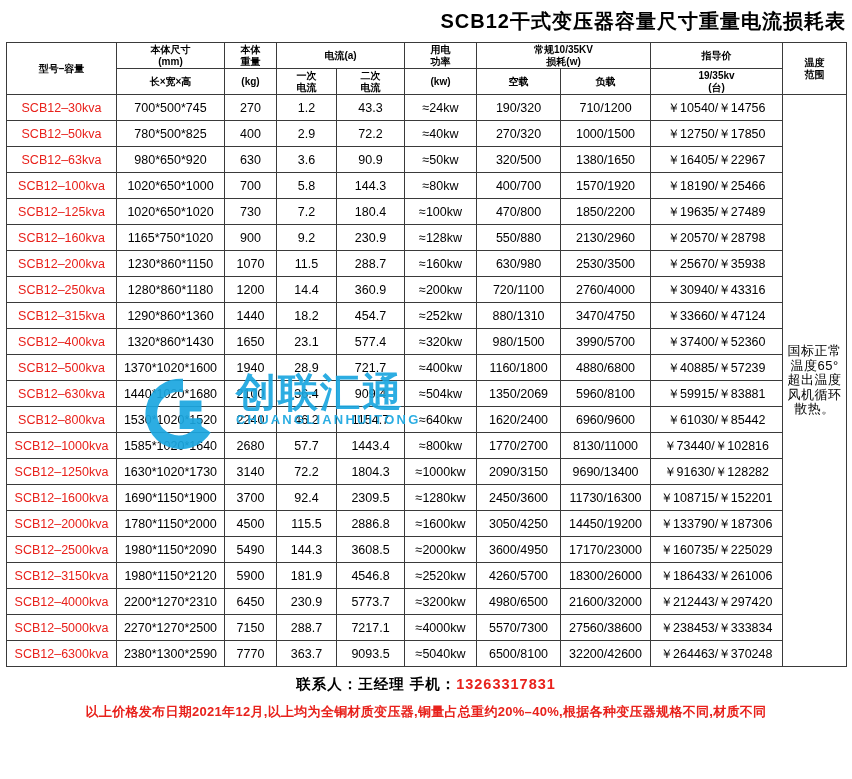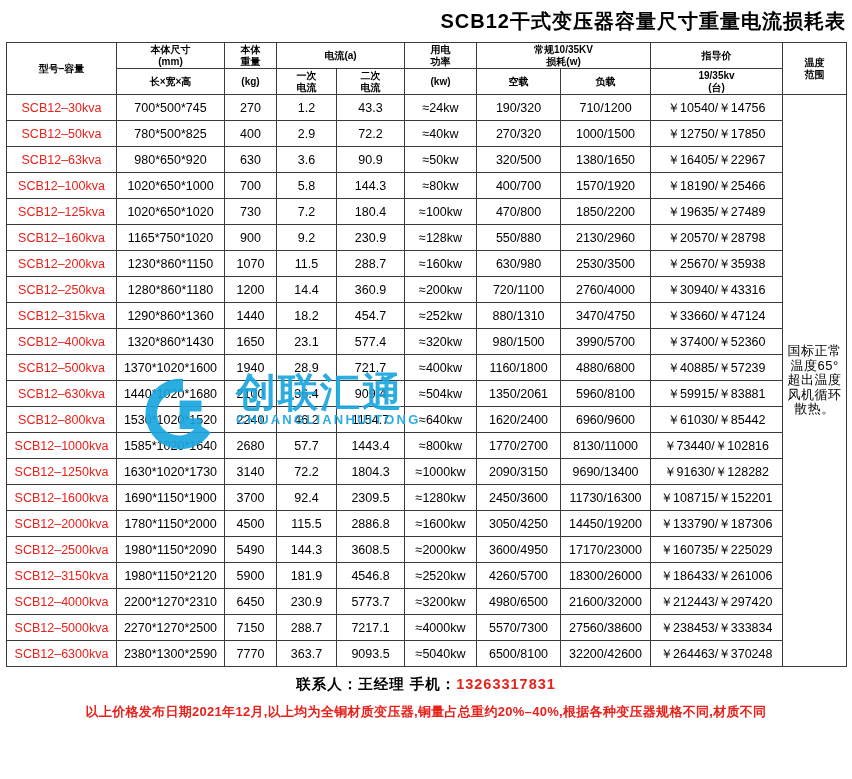--- a/index.html
+++ b/index.html
@@ -289,21 +289,21 @@
           <td>4880/6800</td>
           <td>￥40885/￥57239</td>
         </tr>
         <tr>
           <td class="model">SCB12–630kva</td>
           <td>1440*1020*1680</td>
           <td>2100</td>
           <td>36.4</td>
           <td>909.4</td>
           <td>≈504kw</td>
-          <td>1350/2061</td>
+          <td>1350/2069</td>
           <td>5960/8100</td>
           <td>￥59915/￥83881</td>
         </tr>
         <tr>
           <td class="model">SCB12–800kva</td>
           <td>1530*1020*1520</td>
           <td>2240</td>
           <td>46.2</td>
           <td>1154.7</td>
           <td>≈640kw</td>

